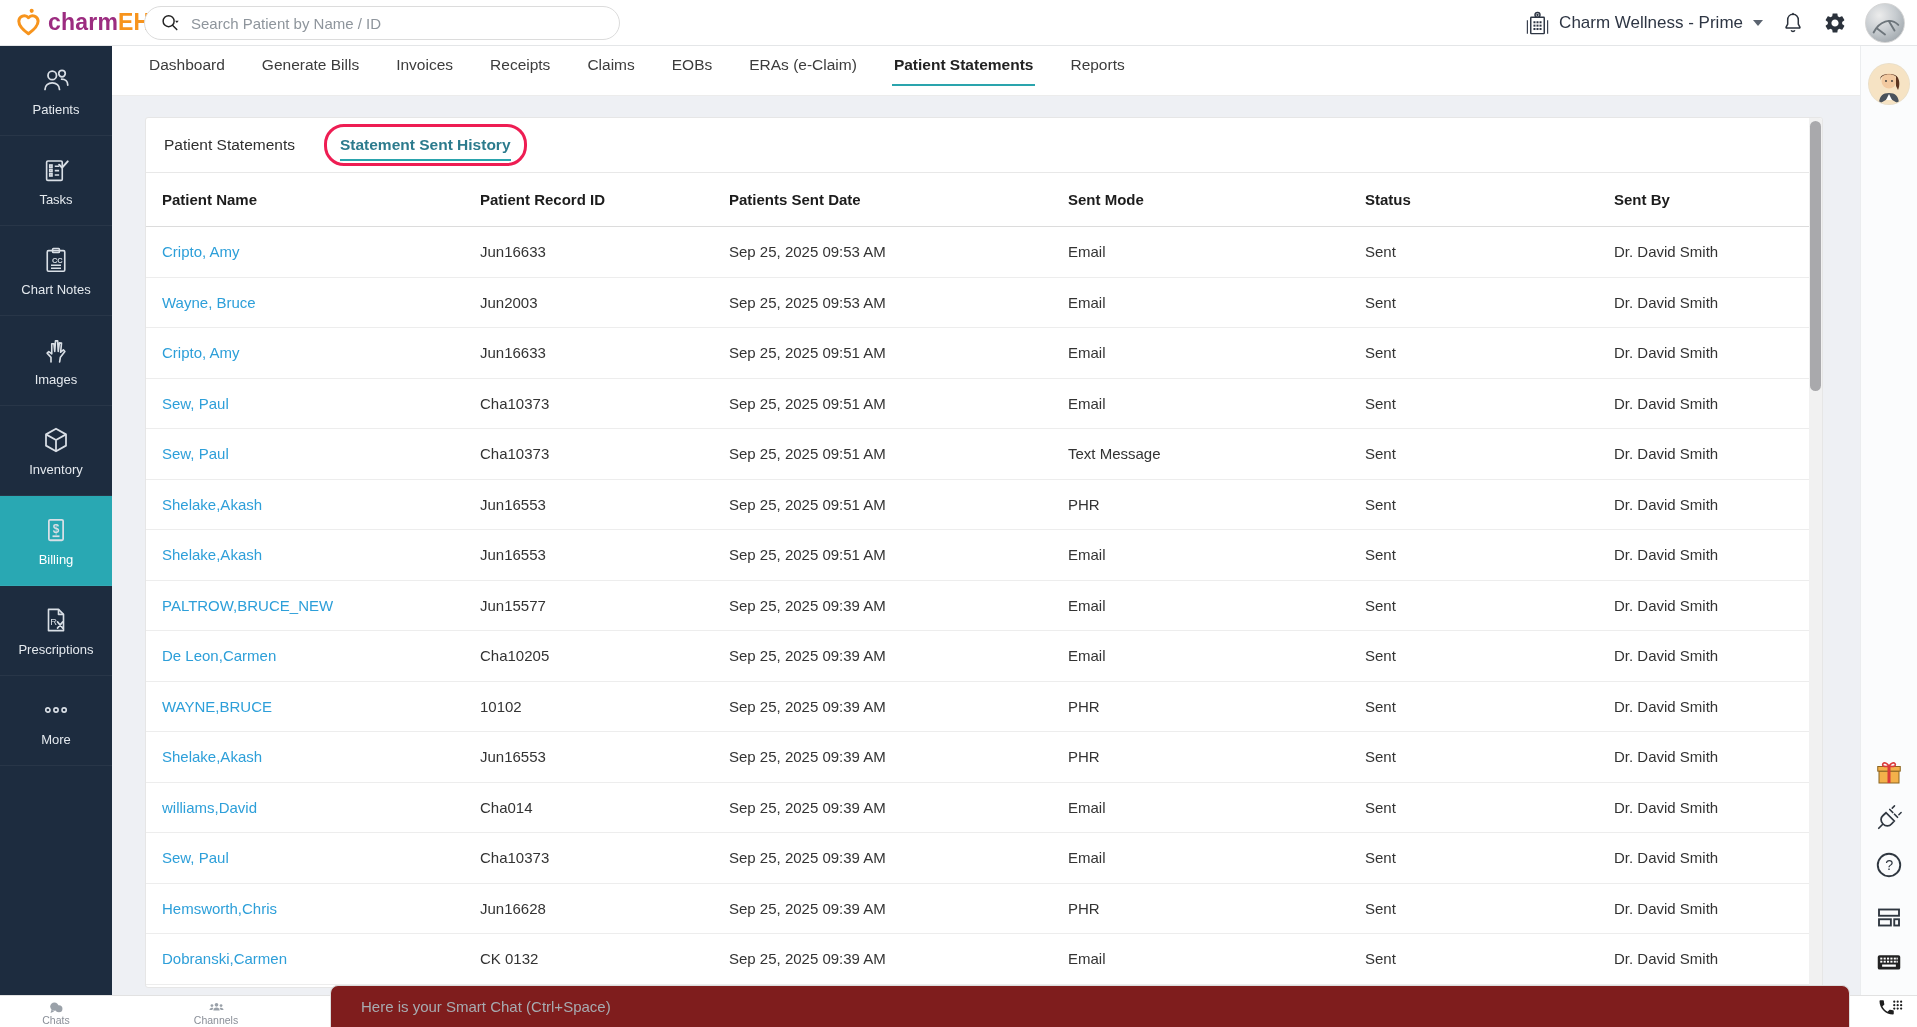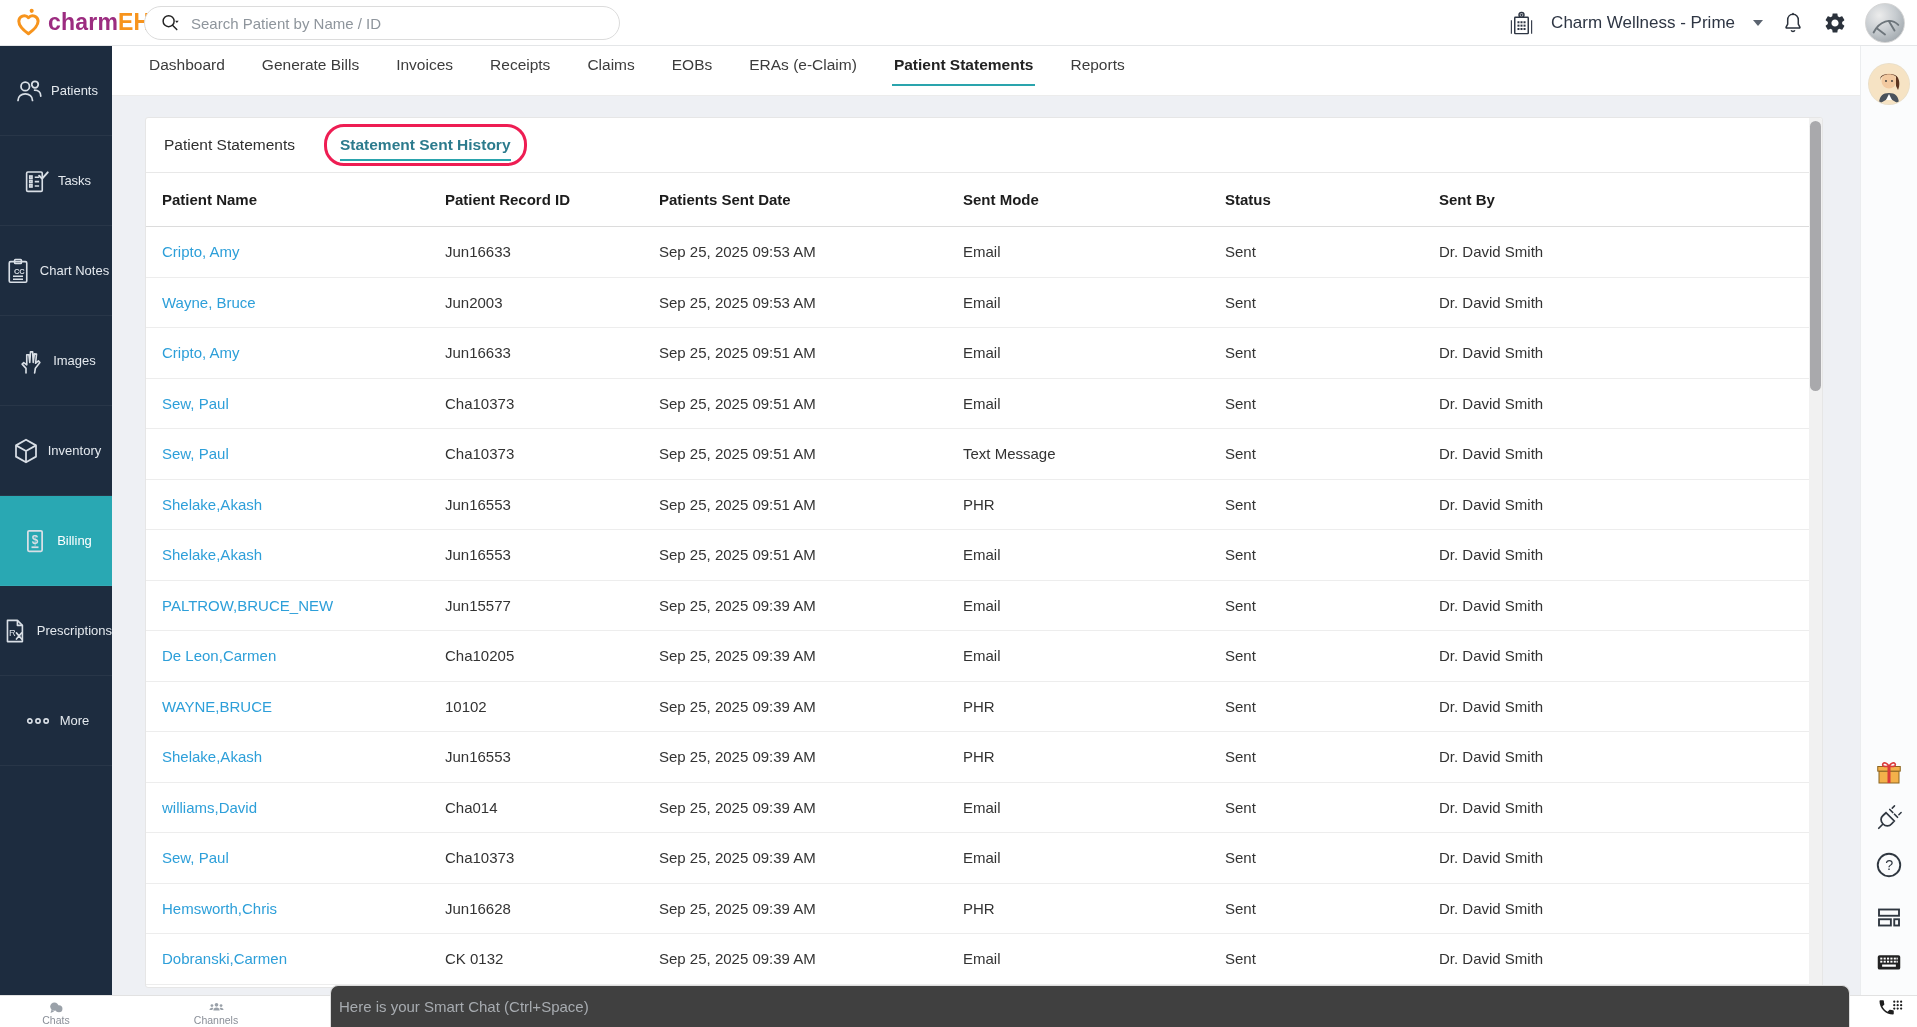--- a/index.html
+++ b/index.html
@@ -10,32 +10,32 @@
   
   .topbar{position:absolute;left:0;top:0;width:1917px;height:46px;background:#fff;
           border-bottom:1px solid #e4e6e8;z-index:20;}
   .logo{position:absolute;left:14px;top:7px;display:flex;align-items:center;gap:4px;}
   .logo .heart{width:30px;height:30px;}
   .logo .t{font-size:23px;font-weight:bold;letter-spacing:.2px;}
   .search-pill{position:absolute;left:144px;top:6px;width:476px;height:34px;border:1px solid #dcdcdc;
                border-radius:17px;background:#fff;display:flex;align-items:center;padding-left:14px;gap:10px;}
   .search-pill .ph{color:#8e959c;font-size:15px;text-align:center;}
   .hdr-right{position:absolute;right:12px;top:0;height:46px;display:flex;align-items:center;gap:18px;}
-  .practice{display:flex;align-items:center;gap:16px;font-size:17px;color:#2e3644;}
+  .practice{display:flex;align-items:center;gap:8px;font-size:17px;color:#2e3644;}
   .caret{width:0;height:0;border-left:5px solid transparent;border-right:5px solid transparent;
          border-top:6px solid #5b6470;margin-left:2px;}
   .hdr-ic{width:24px;height:24px;color:#333a44;}
   .hdr-avatar{width:40px;height:40px;border-radius:50%;
      background:radial-gradient(circle at 35% 30%,#ececec 0%,#c7ccd0 45%,#8f979d 100%);
      position:relative;overflow:hidden;border:1px solid #d5d5d5;}
   .hdr-avatar svg{position:absolute;inset:0;}
 
   
   .sidebar{position:absolute;left:0;top:46px;width:112px;height:949px;background:#1d2c3f;z-index:15;}
-  .side-item{height:90px;display:flex;flex-direction:row;align-items:center;justify-content:center;
+  .side-item{height:90px;display:flex;flex-direction:column;align-items:center;justify-content:center;
              gap:7px;color:#d9dfe6;border-bottom:1px solid rgba(255,255,255,0.05);cursor:pointer;}
   .side-item .lbl{font-size:13px;color:#e4e9ee;}
   .side-item svg{width:30px;height:30px;}
   .side-item.active{background:#29a8b3;}
   .side-item.active .lbl{color:#fff;}
 
   
   .rstrip{position:absolute;right:0;top:46px;width:57px;height:949px;background:#fbfcfd;
           border-left:1px solid #ebedef;z-index:15;}
   .r-avatar{position:absolute;left:8px;top:18px;width:40px;height:40px;border-radius:50%;overflow:hidden;
@@ -52,39 +52,39 @@
   .card{position:absolute;left:145px;top:117px;width:1678px;height:871px;background:#fff;
         border:1px solid #e6e6e6;border-radius:3px;z-index:5;}
   .subtabs{height:55px;border-bottom:1px solid #e8e8e8;display:flex;align-items:center;
            padding-left:16px;gap:30px;}
   .subtab{position:relative;font-size:15.5px;color:#2f2f2f;padding:9px 2px;cursor:pointer;white-space:nowrap;}
   .subtab.active{color:#2c7b8d;font-weight:bold;}
   .subtab.active::after{content:"";position:absolute;left:2px;right:2px;bottom:2px;height:2.5px;background:#2aa4ad;}
   .subtab.highlighted{padding:9px 13px;outline:3px solid #ee1d53;border-radius:17px;}
   .subtab.highlighted.active::after{left:13px;right:13px;}
 
-  .tgrid{display:grid;grid-template-columns:283px 214px 304px 262px 214px auto;padding-left:16px;align-items:center;}
+  .tgrid{display:grid;grid-template-columns:283px 214px 304px 262px 214px auto;padding-left:16px;align-items:center;gap:35px;}
   .thead{height:54px;border-bottom:1px solid #dcdcdc;font-weight:bold;font-size:15px;color:#1c1c1c;}
   .trow{height:50.5px;border-bottom:1px solid #ededed;font-size:15px;color:#333;}
   .trow .link{color:#2d9fd9;cursor:pointer;}
 
   .scrollbar{position:absolute;right:0;top:0;width:13px;height:869px;background:#f1f1f1;border-radius:0 3px 3px 0;}
   .thumb{position:absolute;left:1px;top:3px;width:11px;height:270px;background:#a9a9ac;border-radius:6px;}
 
   
   .chatbar{position:absolute;left:0;bottom:0;width:1917px;height:32px;background:#fff;
            border-top:1px solid #e2e2e2;z-index:25;}
   .chat-tabs{position:absolute;left:0;top:0;display:flex;gap:48px;}
   .chat-tab{width:112px;height:32px;display:flex;flex-direction:column;align-items:center;justify-content:center;
             color:#9aa1a9;cursor:pointer;padding-top:1px;}
   .chat-tab svg{width:17px;height:14px;}
   .chat-tab .clbl{font-size:10.5px;line-height:10px;color:#8a8f98;}
-  .smart-input{position:absolute;left:330px;top:-11px;width:1520px;height:42px;background:#404040;
+  .smart-input{position:absolute;left:330px;top:-11px;width:1520px;height:42px;background:#7f1d1d;
                border:1px solid #ddd;border-bottom:none;border-radius:8px 8px 0 0;display:flex;align-items:center;
-               padding-left:8px;}
+               padding-left:30px;}
   .smart-input .ph{color:#a7abb0;font-size:15px;}
   .dialer{position:absolute;right:14px;bottom:3px;width:26px;height:26px;color:#1e1e1e;}
 </style>
 </head>
 <body>
 
 <div id="stage">
 
   <div class="topbar">
     <div class="logo">

